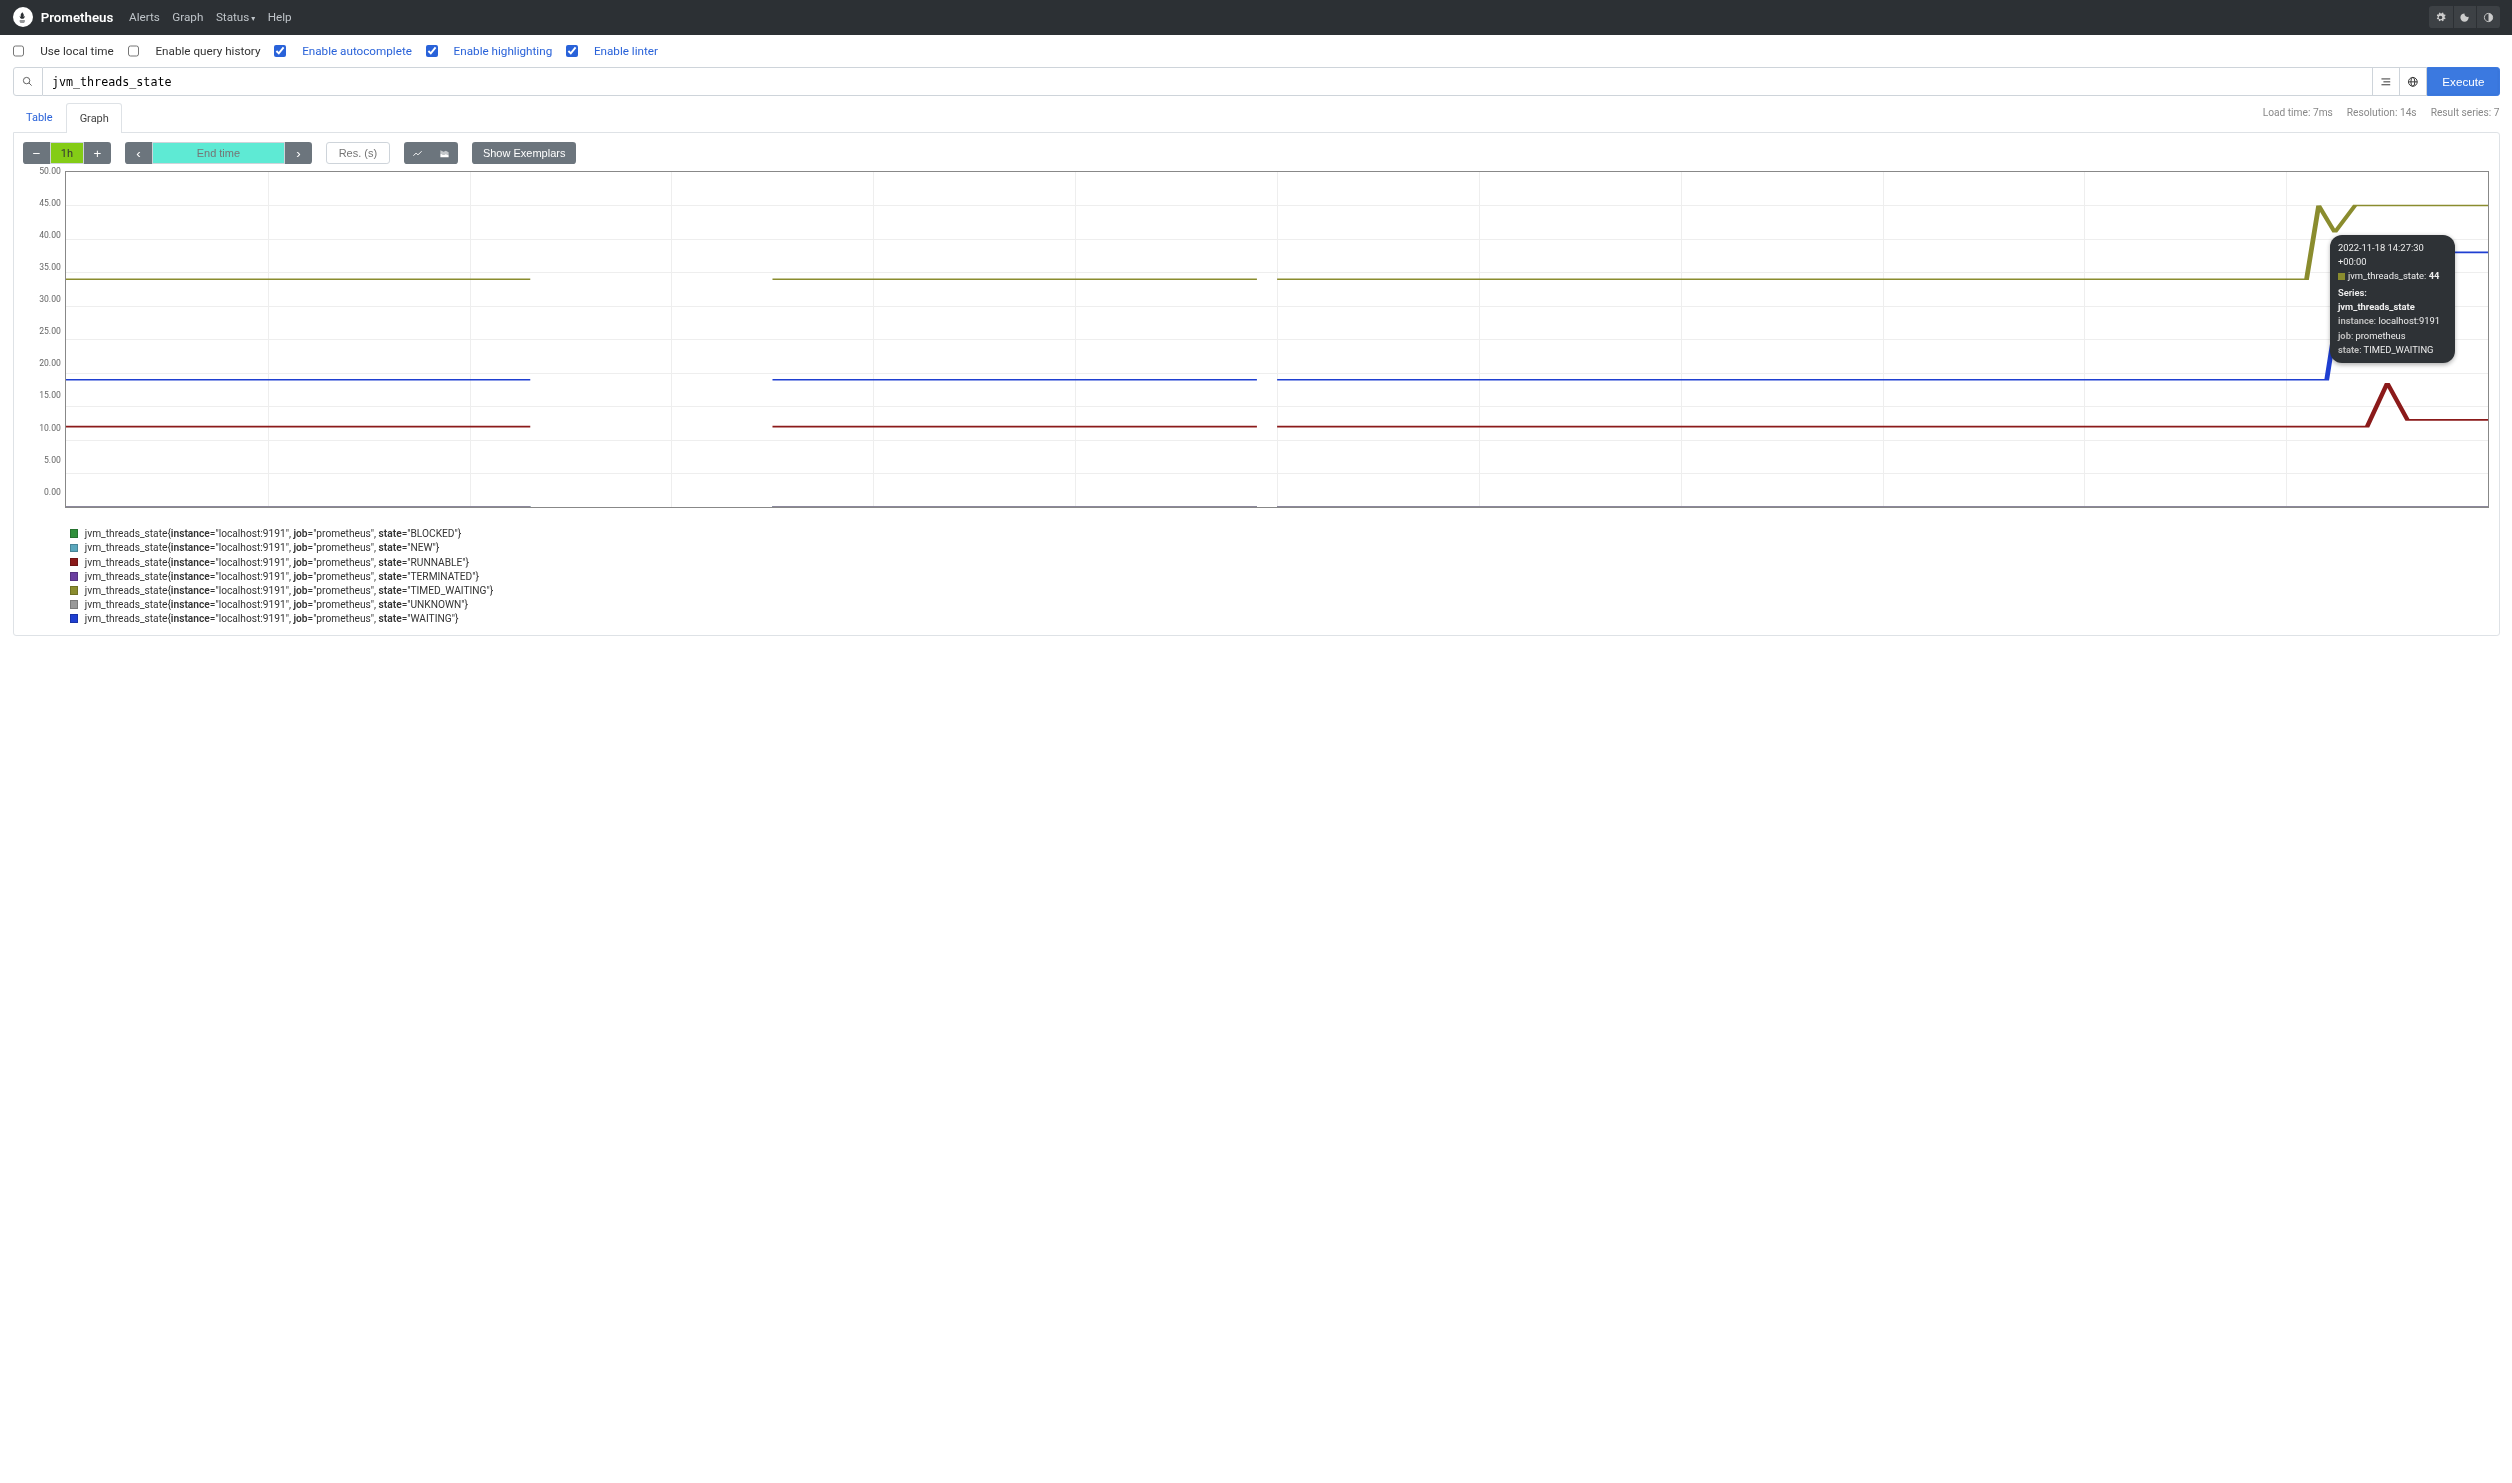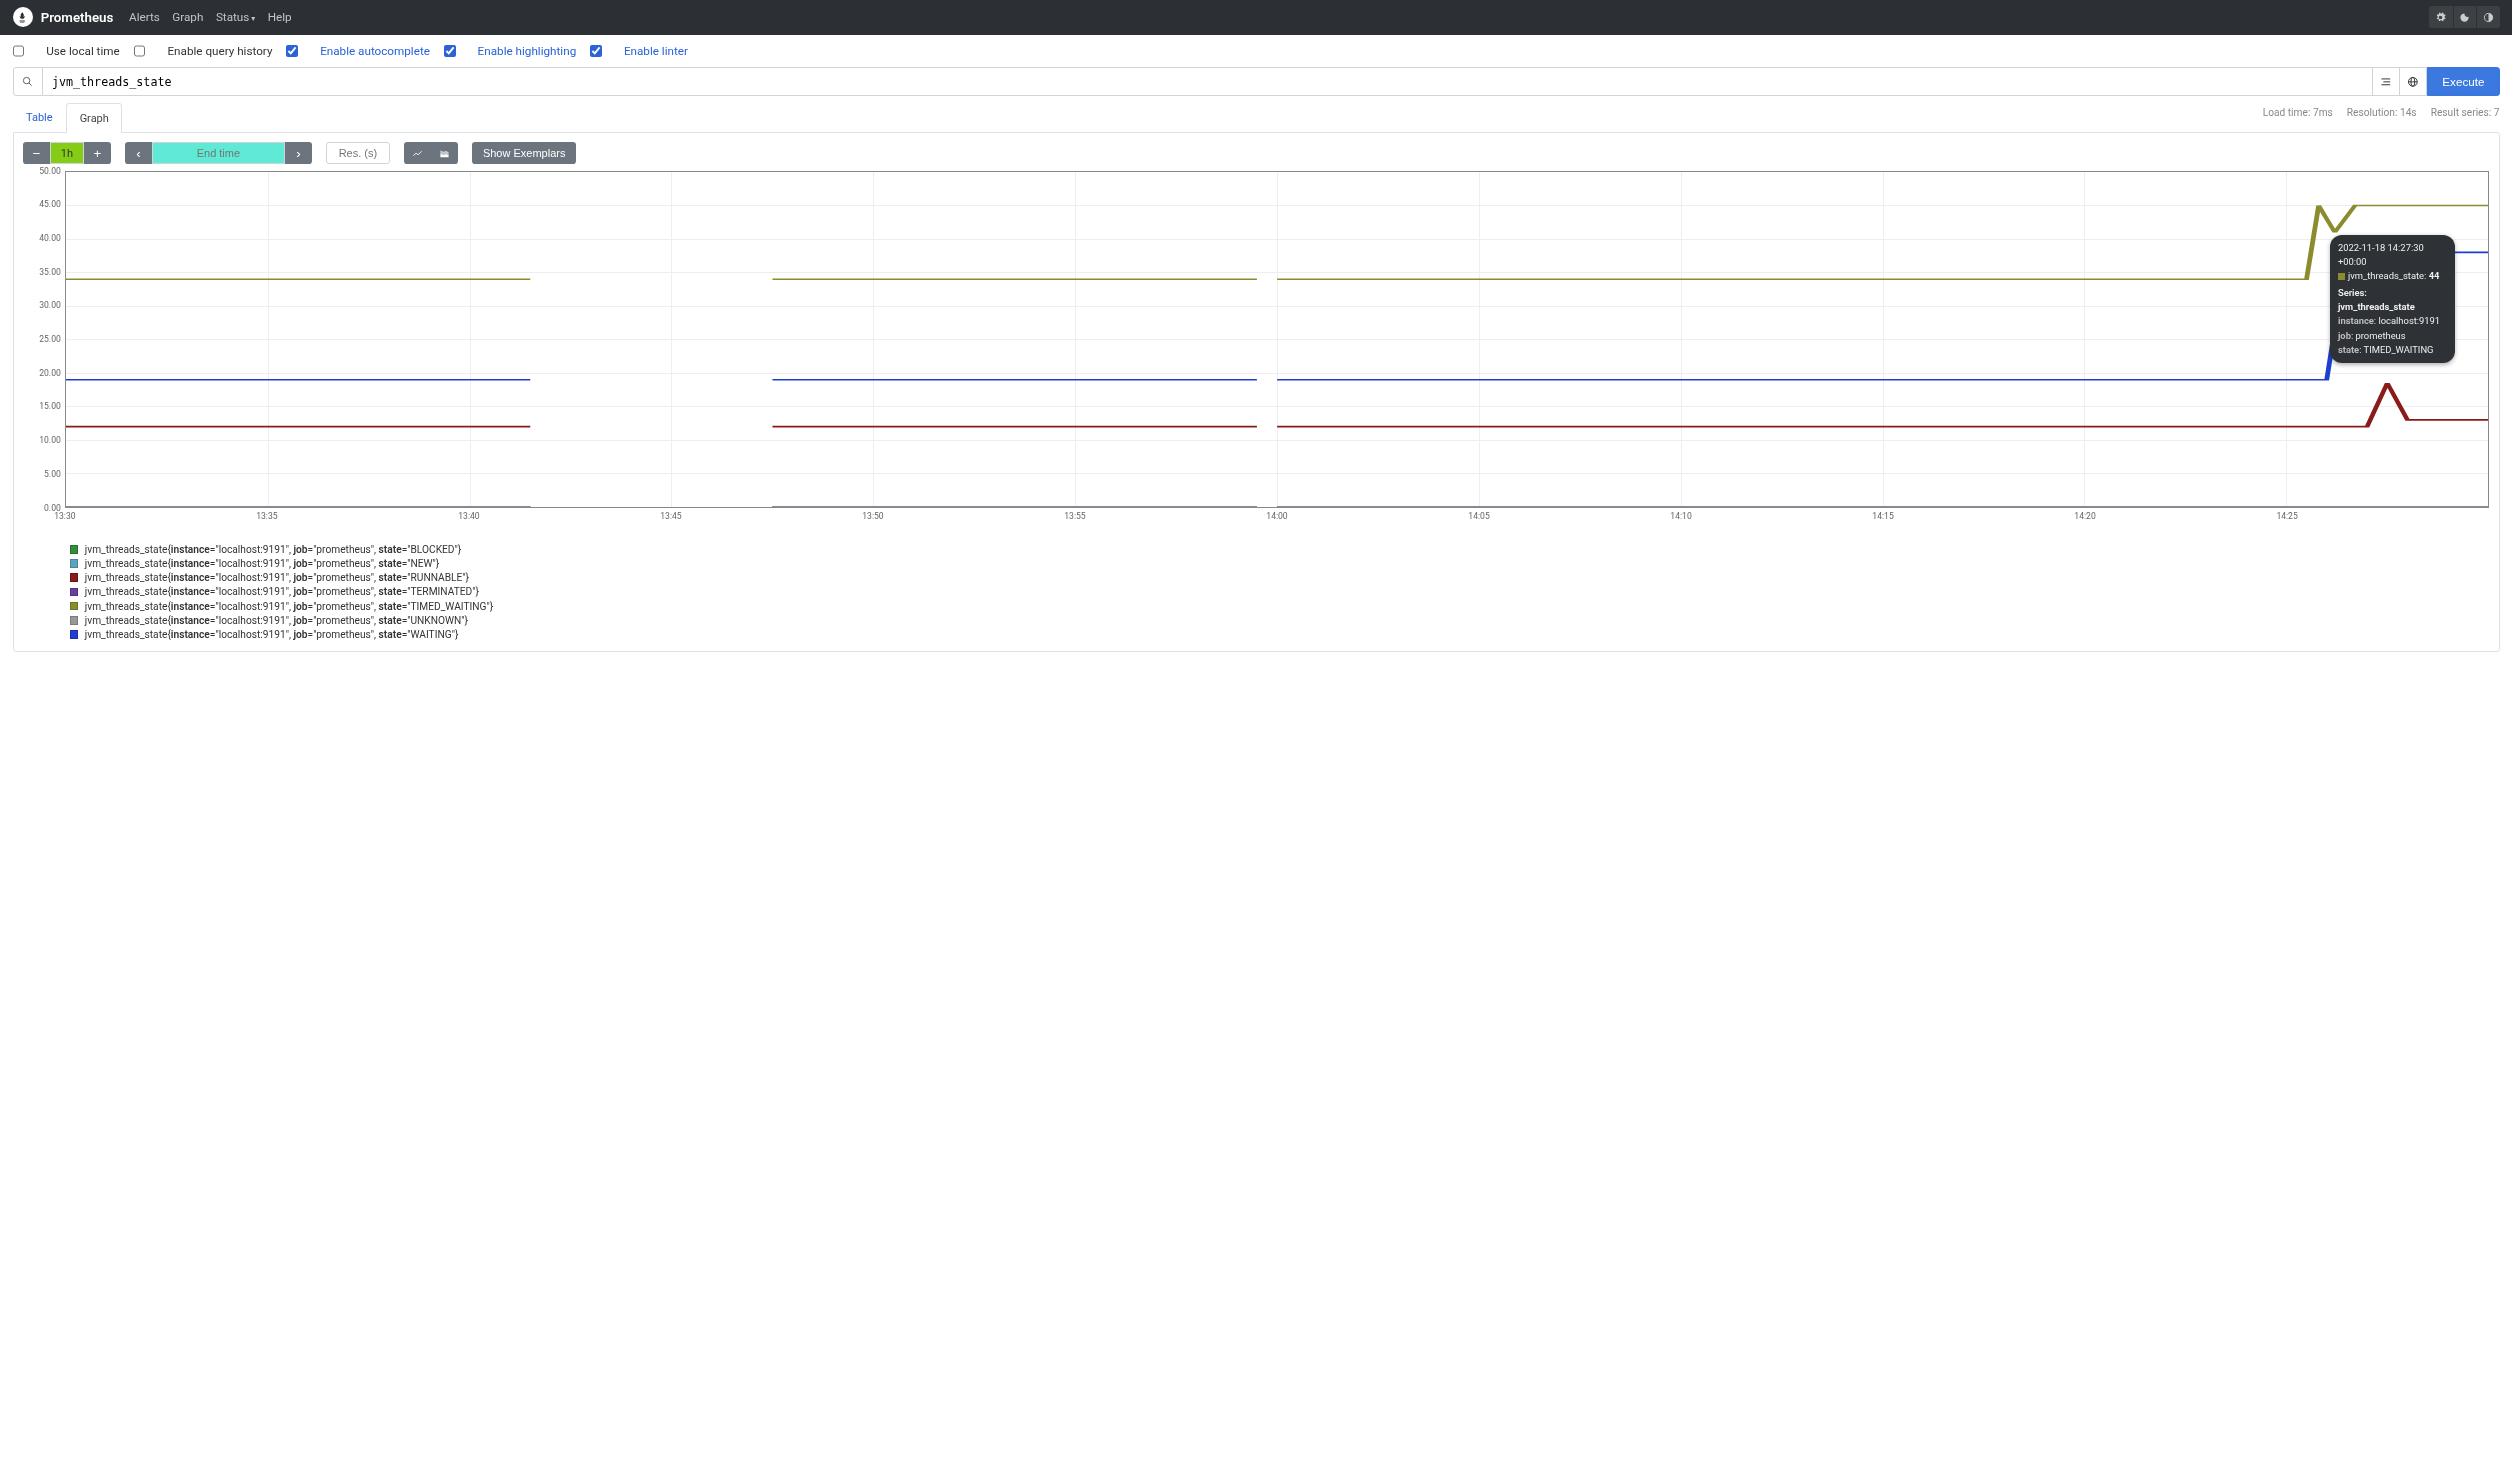--- a/index.html
+++ b/index.html
@@ -9,21 +9,21 @@
 .navbar .brand-icon { width: 20.4px; height: 20.4px; background: #fff; border-radius: 50%; display: flex; align-items: center; justify-content: center; }
 .navbar .brand-icon svg { width: 12.5px; height: 12.5px; }
 .navbar .nav-links { display: flex; gap: 12.5px; }
 .navbar .nav-links a { color: #bfc4c9; text-decoration: none; font-size: 11.7px; cursor: pointer; }
 .navbar .nav-links a.caret::after { content: " ▾"; font-size: 7.8px; }
 .navbar .spacer { flex: 1; }
 .navbar .right-icons { display: flex; background: #3d4145; border-radius: 3.1px; overflow: hidden; }
 .navbar .right-icons .ib { width: 23.5px; height: 22px; display: flex; align-items: center; justify-content: center; color: #ccc; cursor: pointer; }
 .navbar .right-icons .ib + .ib { border-left: 0.8px solid #2c3034; }
 .options { display: flex; gap: 14px; padding: 9.4px 12.5px; align-items: center; font-size: 11.7px; }
-.options label { display: flex; align-items: center; gap: 22px; cursor: pointer; }
+.options label { display: flex; align-items: center; gap: 16px; cursor: pointer; }
 .options input[type=checkbox] { width: 11.7px; height: 11.7px; accent-color: #2962d9; }
 .options label.blue { color: #2962d9; }
 .query-row { display: flex; padding: 0 12.5px; gap: 0; }
 .search-prepend { width: 30px; border: 0.8px solid #ced4da; border-radius: 3.1px 0 0 3.1px; display: flex; align-items: center; justify-content: center; color: #555; background: #fff; }
 .query-input { flex: 1; border: 0.8px solid #ced4da; border-left: none; padding: 6.3px 9.4px; font-family: ui-monospace, SFMono-Regular, Menlo, monospace; font-size: 11.7px; outline: none; }
 .icon-btn { width: 27px; border: 0.8px solid #ced4da; border-left: none; background: #fff; cursor: pointer; display: flex; align-items: center; justify-content: center; color: #333; }
 .execute { background: #3b79e0; color: #fff; border: 0.8px solid #3b79e0; border-radius: 0 3.1px 3.1px 0; padding: 0 14px; font-size: 11.7px; cursor: pointer; box-shadow: inset 0 0 0 1.6px rgba(0,0,0,0.02); }
 .meta-row { display: flex; padding: 6.3px 12.5px 0; align-items: flex-start; }
 .tabs { display: flex; }
 .tab { padding: 7.8px 12.5px; color: #2962d9; cursor: pointer; border: 0.8px solid transparent; border-bottom: none; border-radius: 3.1px 3.1px 0 0; }
@@ -250,34 +250,20 @@
           <polyline points="291.6666666666667,137.59999999999997 491.66666666666663,137.59999999999997" fill="none" stroke="#8a8c2e" stroke-width="2"></polyline>
           <polyline points="500,137.59999999999997 925,137.59999999999997 929.9999999999999,43 936.6666666666667,77.40000000000003 945.0000000000001,43 1000,43" fill="none" stroke="#8a8c2e" stroke-width="2"></polyline>
           <polyline points="0,430 191.66666666666669,430" fill="none" stroke="#999999" stroke-width="2"></polyline>
           <polyline points="291.6666666666667,430 491.66666666666663,430" fill="none" stroke="#999999" stroke-width="2"></polyline>
           <polyline points="500,430 925,430 1000,430" fill="none" stroke="#999999" stroke-width="2"></polyline>
           <polyline points="0,266.6 191.66666666666669,266.6" fill="none" stroke="#1f3fd1" stroke-width="2"></polyline>
           <polyline points="291.6666666666667,266.6 491.66666666666663,266.6" fill="none" stroke="#1f3fd1" stroke-width="2"></polyline>
           <polyline points="500,266.6 925,266.6 933.3333333333334,266.6 941.6666666666666,103.19999999999999 1000,103.19999999999999" fill="none" stroke="#1f3fd1" stroke-width="2"></polyline>
         </svg>
       </div>
-    <div class="x-labels" id="x-labels">
-        <span style="left: 0%;">13:30</span>
-        <span style="left: 8.33333%;">13:35</span>
-        <span style="left: 16.6667%;">13:40</span>
-        <span style="left: 25%;">13:45</span>
-        <span style="left: 33.3333%;">13:50</span>
-        <span style="left: 41.6667%;">13:55</span>
-        <span style="left: 50%;">14:00</span>
-        <span style="left: 58.3333%;">14:05</span>
-        <span style="left: 66.6667%;">14:10</span>
-        <span style="left: 75%;">14:15</span>
-        <span style="left: 83.3333%;">14:20</span>
-        <span style="left: 91.6667%;">14:25</span>
-      </div>
   </div>
 
   <div class="legend" id="legend">
       <div class="legend-item">
         <span class="sw" style="background: rgb(47, 143, 59);"></span>
         <span>jvm_threads_state{<b>instance</b>="localhost:9191", <b>job</b>="prometheus", <b>state</b>="BLOCKED"}</span>
       </div>
       <div class="legend-item">
         <span class="sw" style="background: rgb(90, 167, 189);"></span>
         <span>jvm_threads_state{<b>instance</b>="localhost:9191", <b>job</b>="prometheus", <b>state</b>="NEW"}</span>

